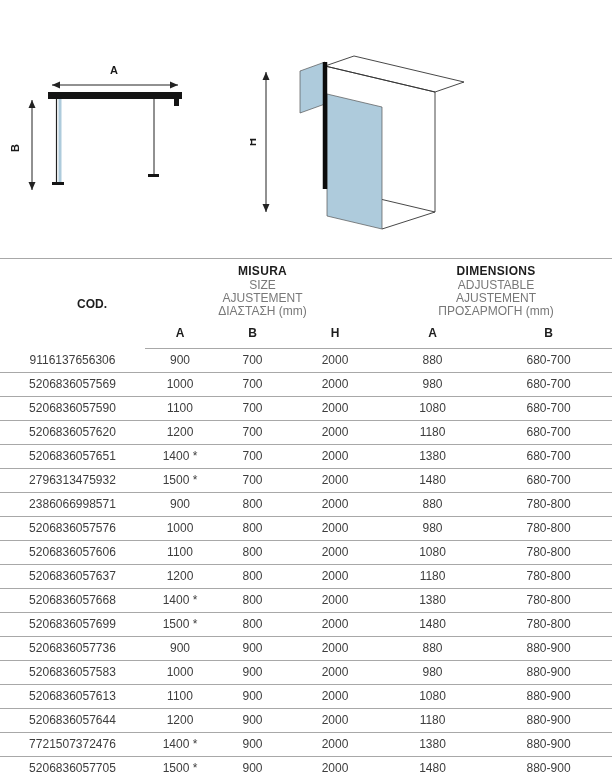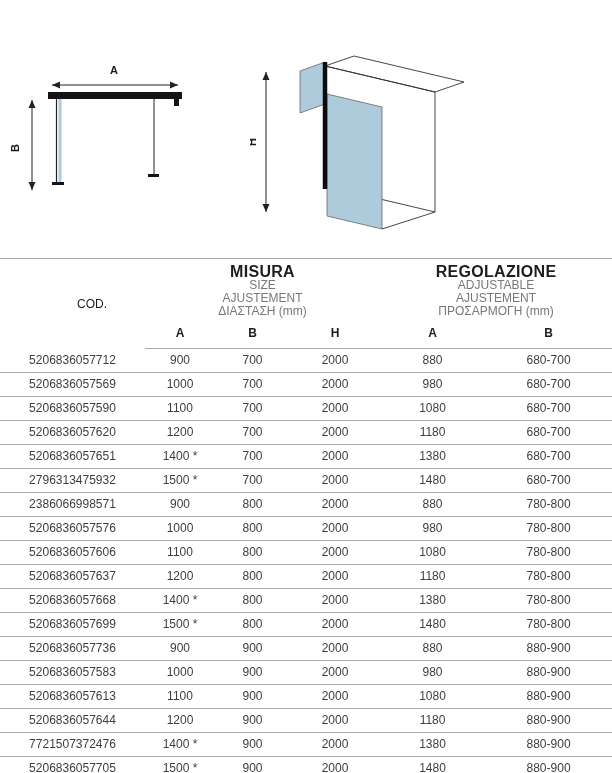--- a/index.html
+++ b/index.html
@@ -32,24 +32,24 @@
   table.spec {
     width:100%;
     border-collapse:collapse;
     border-top:1px solid #a8a8a8;
     table-layout:fixed;
   }
   th, td { text-align:center; }
   th.group { vertical-align:top; padding-top:5px; padding-bottom:2px; }
   th.cod {
     vertical-align:middle;
-    font-size:12px; font-weight:normal; color:#1d1d1d;padding-left:39px;
+    font-size:12px; font-weight:bold; color:#1d1d1d;padding-left:39px;
   }
   .group-title {
-    font-size:16px; font-weight:bold; color:#1d1d1d; letter-spacing:.3px;
+    font-size:12px; font-weight:bold; color:#1d1d1d; letter-spacing:.3px;
     line-height:15px;
   }
   .group-sub {
     font-size:12px; font-weight:normal; color:#787878; line-height:13px;
   }
   tr.subcols th {
     font-size:12px; font-weight:bold; color:#1d1d1d;
     padding:6px 0 8px 0;
     border-bottom:1px solid #a8a8a8;
   }
@@ -123,37 +123,37 @@
     <thead>
       <tr>
         <th rowspan="2" class="cod">COD.</th>
         <th colspan="3" class="group">
           <div class="group-title">MISURA</div>
           <div class="group-sub">SIZE</div>
           <div class="group-sub">AJUSTEMENT</div>
           <div class="group-sub">ΔΙΑΣΤΑΣΗ (mm)</div>
         </th>
         <th colspan="2" class="group">
-          <div class="group-title">REGOLAZIONE</div>
+          <div class="group-title">DIMENSIONS</div>
           <div class="group-sub">ADJUSTABLE</div>
           <div class="group-sub">AJUSTEMENT</div>
           <div class="group-sub">ΠΡΟΣΑΡΜΟΓΗ (mm)</div>
         </th>
       </tr>
       <tr class="subcols">
         <th>A</th>
         <th>B</th>
         <th>H</th>
         <th>A</th>
         <th>B</th>
       </tr>
     </thead>
     <tbody>
         <tr>
-          <td>5206836057712</td>
+          <td>9116137656306</td>
           <td>900</td>
           <td>700</td>
           <td>2000</td>
           <td>880</td>
           <td>680-700</td>
         </tr>
         <tr>
           <td>5206836057569</td>
           <td>1000</td>
           <td>700</td>

